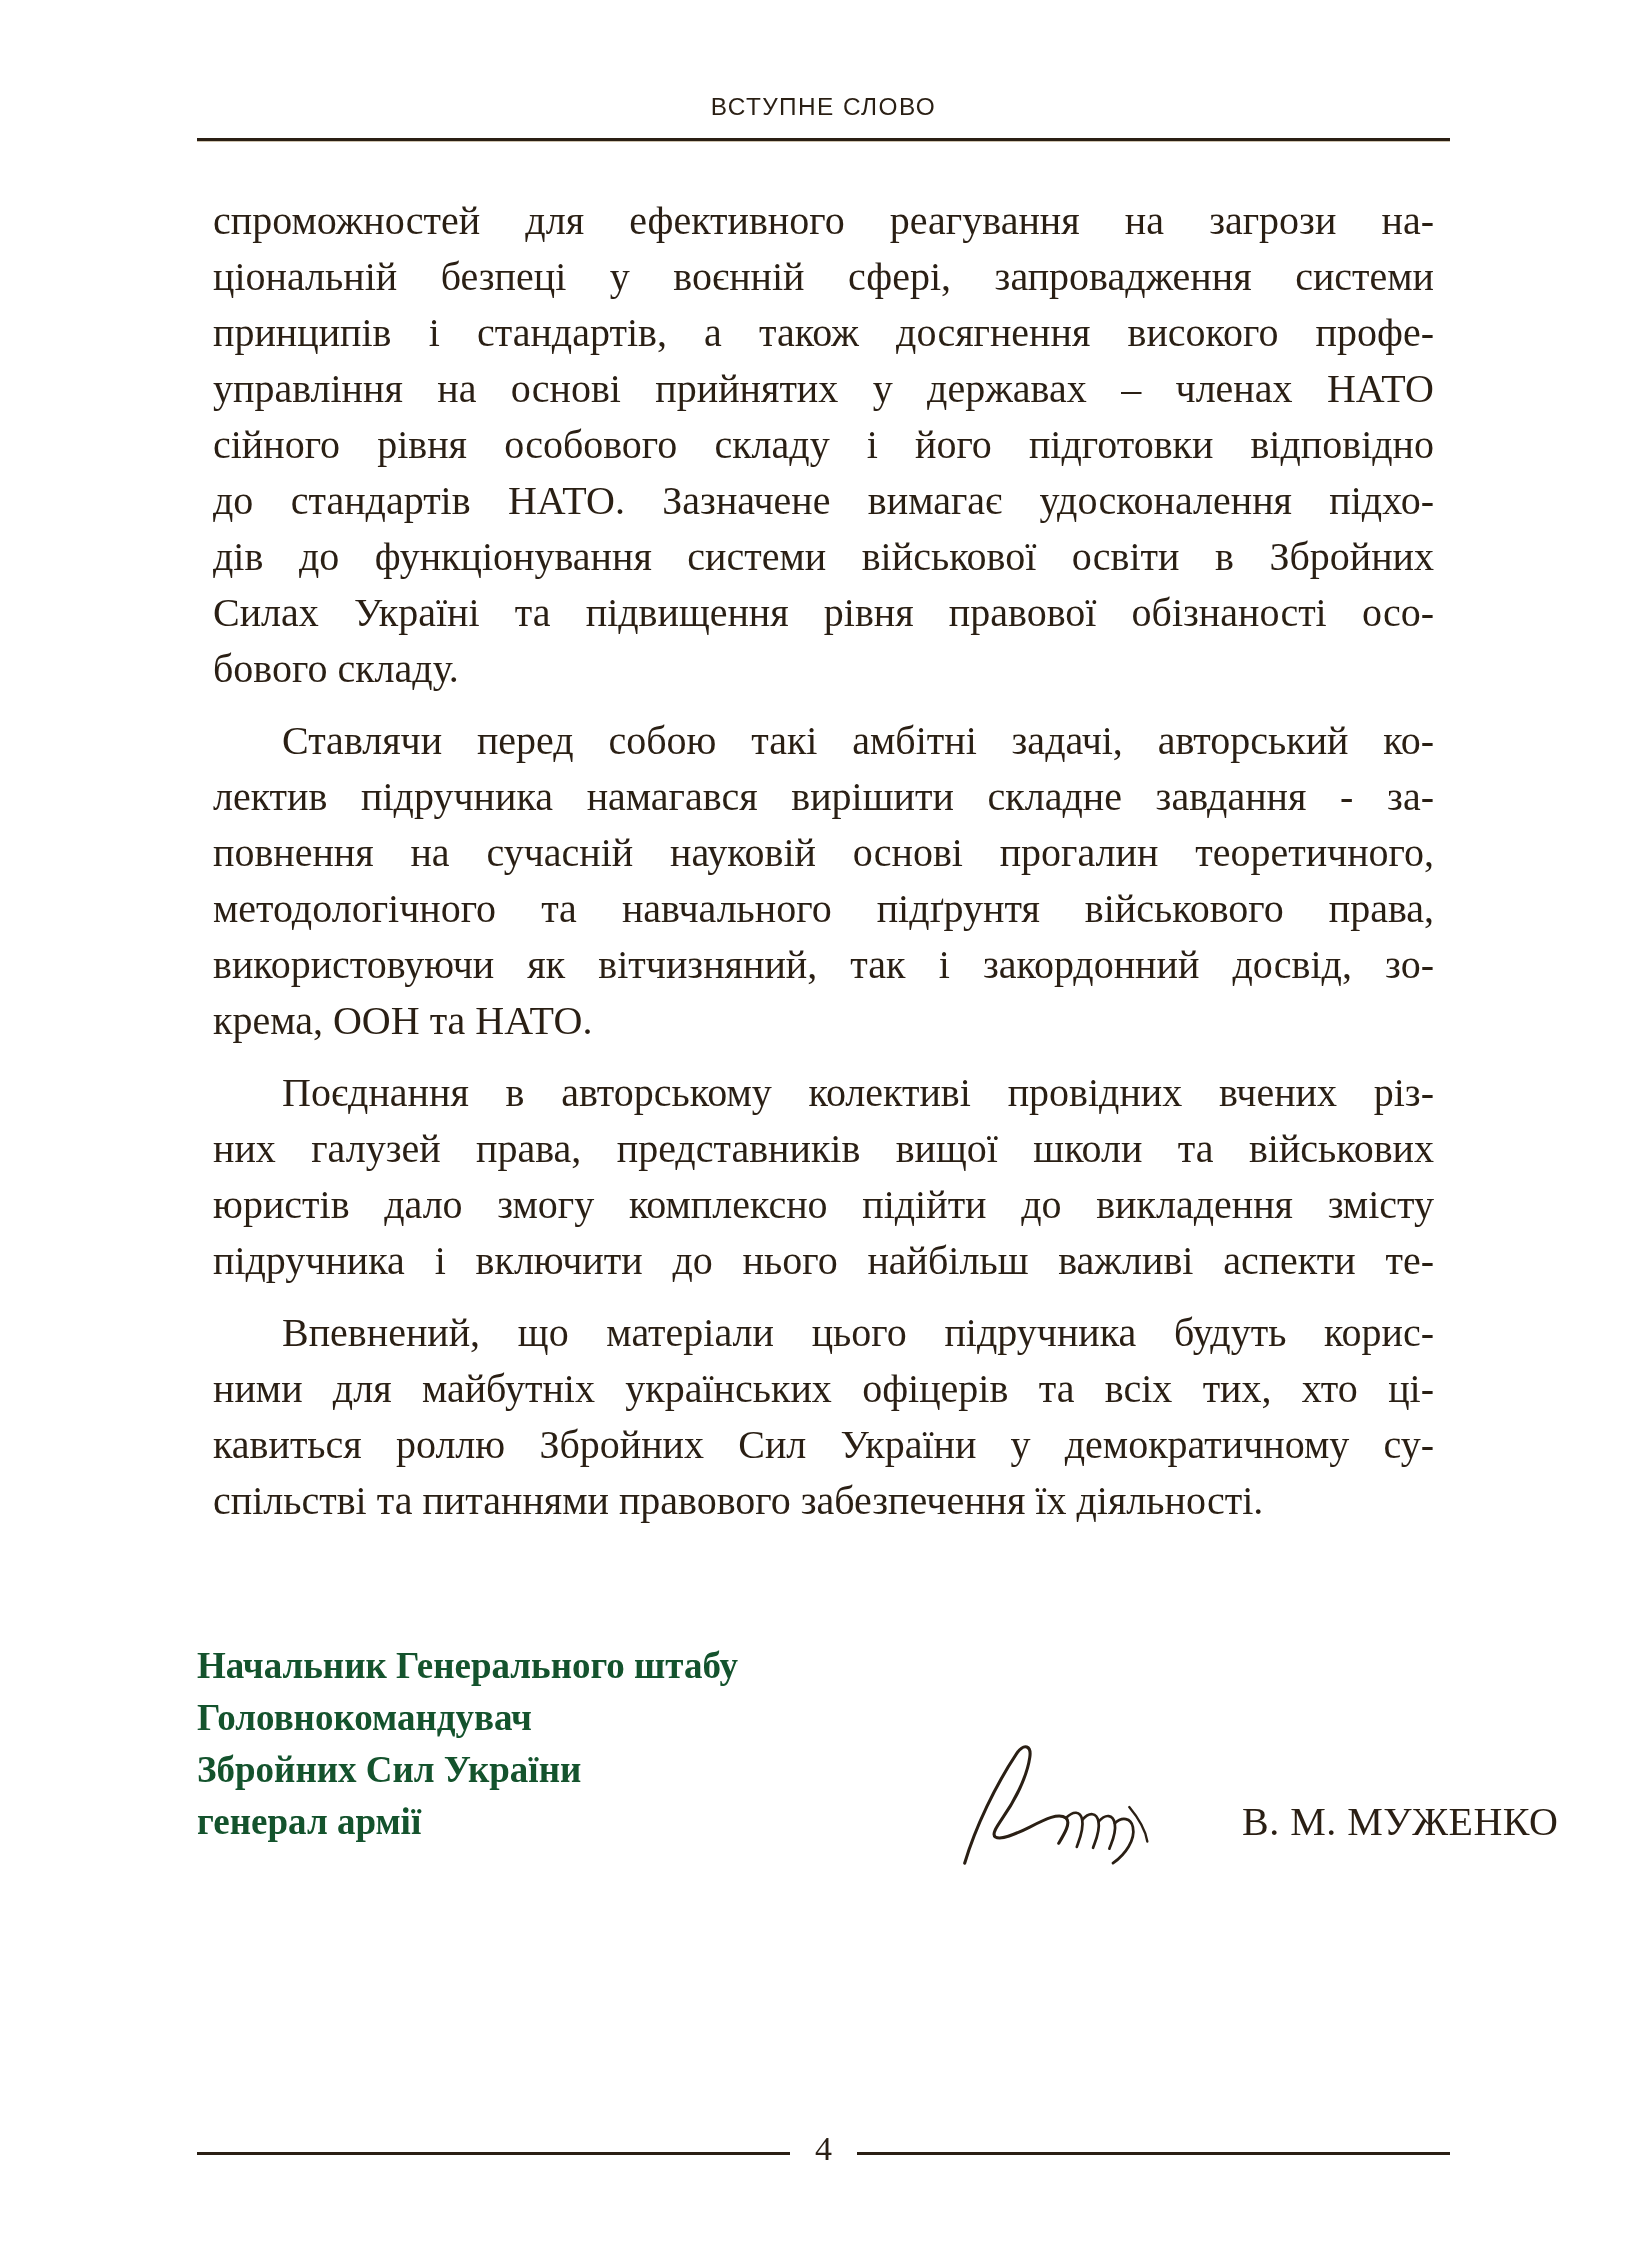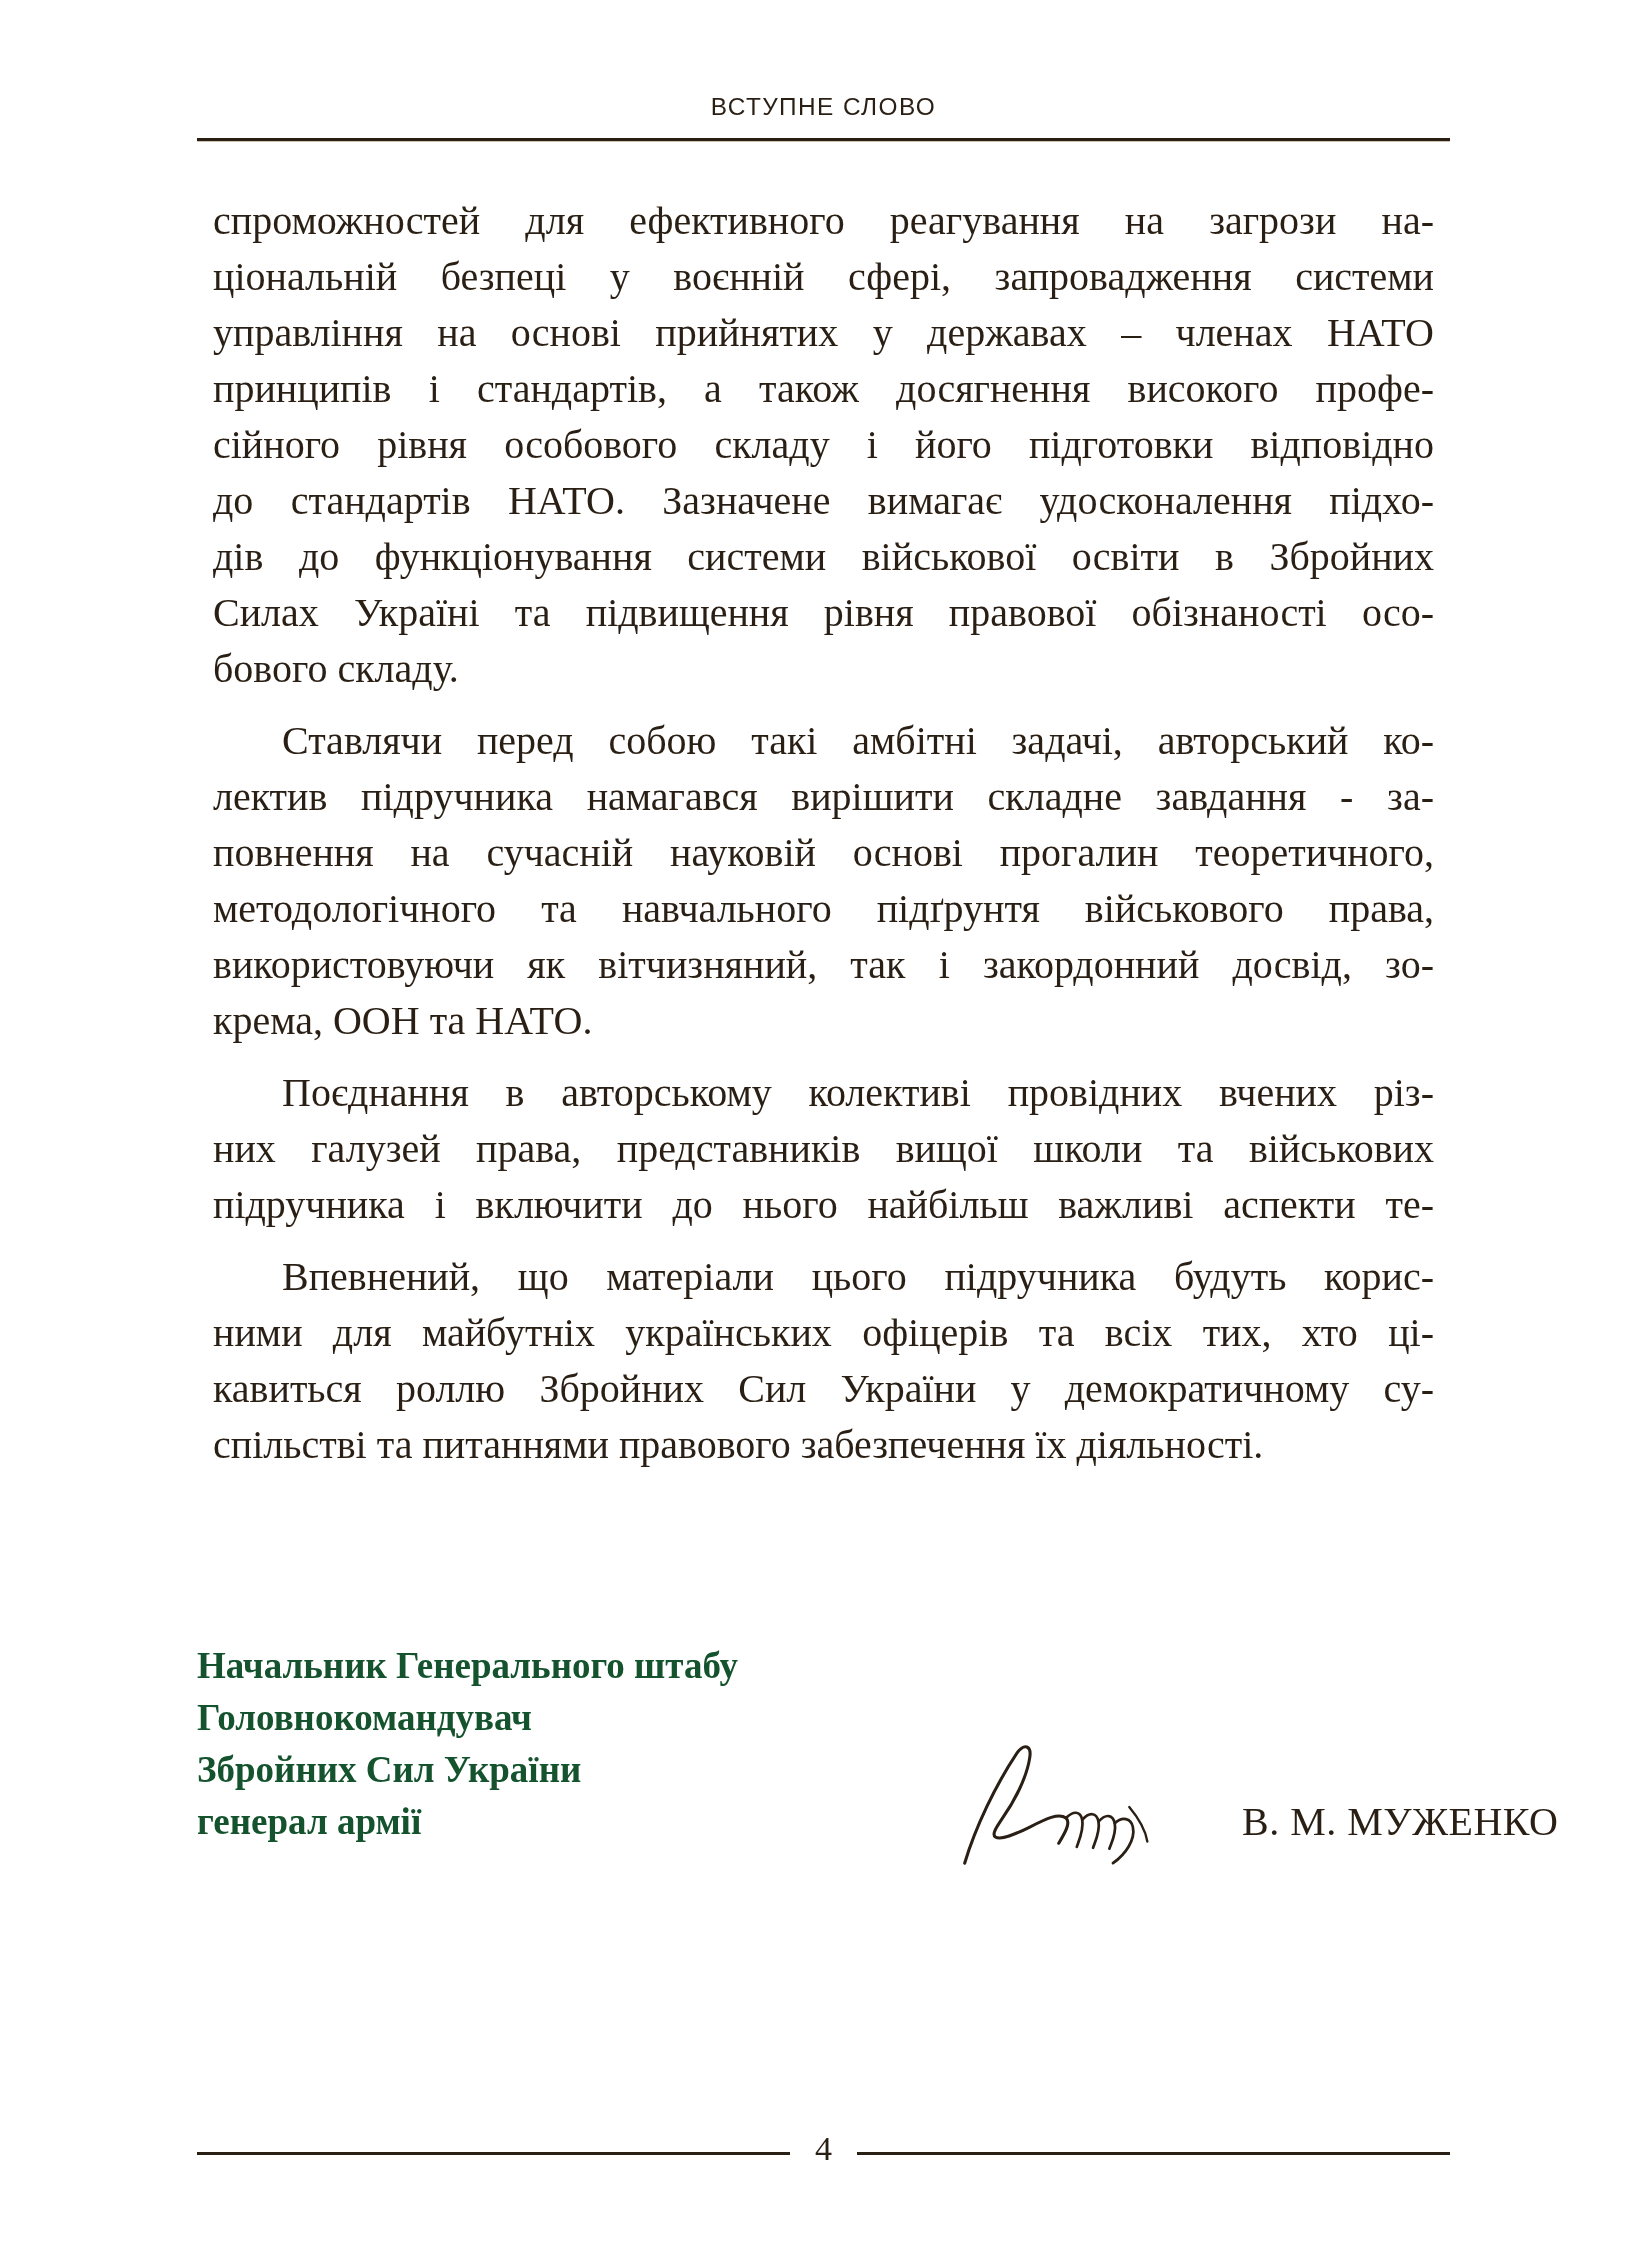--- a/index.html
+++ b/index.html
@@ -141,41 +141,42 @@
 <div class="page">
 
   <div class="running-head">ВСТУПНЕ СЛОВО</div>
   <div class="head-rule"></div>
 
   <div class="body-block">
 
     <p class="para">
       <span class="ln">спроможностей для ефективного реагування на загрози на-</span>
       <span class="ln">ціональній безпеці у воєнній сфері, запровадження системи</span>
+      <span class="ln">принципів і стандартів, а також досягнення високого профе-</span>
       <span class="ln">управління на основі прийнятих у державах – членах НАТО</span>
-      <span class="ln">принципів і стандартів, а також досягнення високого профе-</span>
       <span class="ln">сійного рівня особового складу і його підготовки відповідно</span>
       <span class="ln">до стандартів НАТО. Зазначене вимагає удосконалення підхо-</span>
       <span class="ln">дів до функціонування системи військової освіти в Збройних</span>
       <span class="ln">Силах Україні та підвищення рівня правової обізнаності осо-</span>
       <span class="ln last">бового складу.</span>
     </p>
 
     <p class="para">
       <span class="ln" style="text-indent:69px">Ставлячи перед собою такі амбітні задачі, авторський ко-</span>
       <span class="ln">лектив підручника намагався вирішити складне завдання - за-</span>
       <span class="ln">повнення на сучасній науковій основі прогалин теоретичного,</span>
       <span class="ln">методологічного та навчального підґрунтя військового права,</span>
       <span class="ln">використовуючи як вітчизняний, так і закордонний досвід, зо-</span>
       <span class="ln last">крема, ООН та НАТО.</span>
     </p>
 
     <p class="para">
       <span class="ln" style="text-indent:69px">Поєднання в авторському колективі провідних вчених різ-</span>
       <span class="ln">них галузей права, представників вищої школи та військових</span>
+      <span class="ln">юристів дало змогу комплексно підійти до викладення змісту</span>
       <span class="ln">підручника і включити до нього найбільш важливі аспекти те-</span>
     </p>
 
     <p class="para">
       <span class="ln" style="text-indent:69px">Впевнений, що матеріали цього підручника будуть корис-</span>
       <span class="ln">ними для майбутніх українських офіцерів та всіх тих, хто ці-</span>
       <span class="ln">кавиться роллю Збройних Сил України у демократичному су-</span>
       <span class="ln last">спільстві та питаннями правового забезпечення їх діяльності.</span>
     </p>
 

